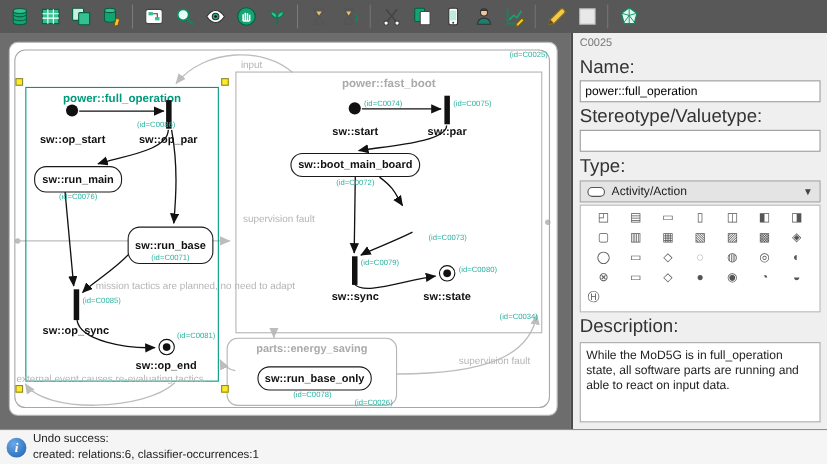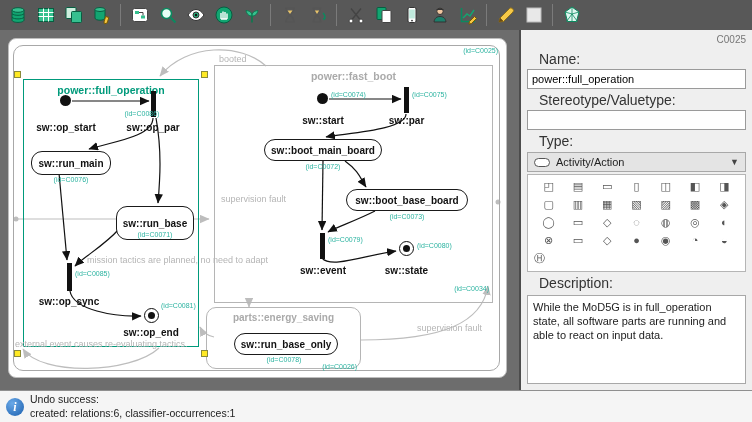--- a/index.html
+++ b/index.html
@@ -37,22 +37,22 @@
   .nlabel { position:absolute; text-align:center; font-weight:bold; font-size:10px; color:#111; }
   .eid { position:absolute; font-size:7px; color:#2bb3a0; text-align:center; }
   .eid.l { text-align:left; } .eid.r { text-align:right; }
   .anno { position:absolute; font-size:9px; color:#b5b5b5; white-space:nowrap; }
   .yhandle { position:absolute; width:7px; height:7px; background:#ffe924; border:1px solid #8a8a3a; }
 
   
   .divider { position:absolute; left:519px; top:0; width:2px; height:360px; background:#4c4c4c; }
   .sidebar { position:absolute; left:521px; top:0; width:231px; height:360px; background:#efefef; padding:4px 6px 6px;
              display:flex; flex-direction:column; }
-  .sb-id { text-align:right; color:#777; font-size:10px; height:14px; }
-  .sb-label { font-size:14px; color:#333; margin:3px 12px 2px; }
+  .sb-id { color:#777; font-size:10px; height:14px; }
+  .sb-label { font-size:17px; color:#333; margin:3px 0 2px; }
   .sb-input { width:100%; height:20px; border:1px solid #9a9a9a; background:#fff; font-size:11px; padding:0 4px;
               font-family:"Liberation Sans","DejaVu Sans",sans-serif; }
   .type-header { margin-top:1px; height:20px; background:#e4e4e4; border:1px solid #a8a8a8; display:flex; align-items:center; gap:6px; padding:0 6px; cursor:pointer; }
   .type-shape { width:16px; height:9px; border:1px solid #555; border-radius:6px; background:#fff; }
   .type-label { flex:1; font-size:11px; color:#222; }
   .type-caret { font-size:9px; color:#444; }
   .palette { margin-top:2px; background:#fff; border:1px solid #b5b5b5; padding:5px 6px; }
   .palette-grid { display:grid; grid-template-columns:repeat(7,1fr); row-gap:5px; justify-items:center; }
   .palette-icon { font-size:11px; color:#555; line-height:13px; cursor:pointer; }
   .palette-foot { margin-top:4px; font-size:11px; color:#555; }
@@ -252,21 +252,21 @@
       <div class="state teal-state" style="left:14px;top:40px;width:176px;height:268px">
         <div class="state-title">power::full_operation</div>
       </div>
       <div class="state gray-state" style="left:205px;top:26px;width:279px;height:238px">
         <div class="state-title">power::fast_boot</div>
       </div>
       <div class="state gray-state" style="left:197px;top:268px;width:155px;height:62px;border-radius:10px">
         <div class="state-title" style="font-size:10px">parts::energy_saving</div>
       </div>
 
-      <span class="anno" style="left:210px;top:15px">booted</span>
+      <span class="anno" style="left:210px;top:15px">input</span>
       <span class="anno" style="left:212px;top:155px">supervision fault</span>
       <span class="anno" style="left:6px;top:300px">external event causes re-evaluating tactics.</span>
       <span class="anno" style="left:78px;top:216px">mission tactics are planned, no need to adapt</span>
       <span class="anno" style="left:408px;top:284px">supervision fault</span>
 
       <div class="idot" style="left:51px;top:56px"></div>
       <span class="nlabel" style="left:17px;top:83px;width:80px">sw::op_start</span>
       <div class="fbar" style="left:142px;top:52px;height:26px"></div>
       <span class="nlabel" style="left:109px;top:83px;width:70px">sw::op_par</span>
       <span class="eid" style="left:98px;top:71px;width:70px">(id=C0086)</span>
@@ -290,27 +290,24 @@
       <div class="idot" style="left:308px;top:54px"></div>
       <span class="eid l" style="left:322px;top:52px;width:60px">(id=C0074)</span>
       <span class="nlabel" style="left:284px;top:76px;width:60px">sw::start</span>
       <div class="fbar" style="left:395px;top:48px;height:26px"></div>
       <span class="eid l" style="left:403px;top:52px;width:55px">(id=C0075)</span>
       <span class="nlabel" style="left:370px;top:76px;width:55px">sw::par</span>
       <div class="anode" style="left:255px;top:100px;width:118px;height:22px">
           <span>sw::boot_main_board</span>
         </div>
       <span class="eid" style="left:255px;top:124px;width:118px">(id=C0072)</span>
-      <div class="anode" style="left:337px;top:150px;width:122px;height:22px">
-          <span>sw::boot_base_board</span>
-        </div>
       <span class="eid" style="left:337px;top:174px;width:122px">(id=C0073)</span>
       <div class="fbar" style="left:311px;top:194px;height:26px"></div>
       <span class="eid l" style="left:319px;top:197px;width:55px">(id=C0079)</span>
-      <span class="nlabel" style="left:284px;top:226px;width:60px">sw::event</span>
+      <span class="nlabel" style="left:284px;top:226px;width:60px">sw::sync</span>
       <div class="fnode" style="left:390px;top:202px">
           <span></span>
         </div>
       <span class="eid l" style="left:408px;top:203px;width:55px">(id=C0080)</span>
       <span class="nlabel" style="left:365px;top:226px;width:65px">sw::state</span>
       <span class="eid r" style="left:426px;top:246px;width:54px">(id=C0034)</span>
 
       <div class="anode" style="left:225px;top:294px;width:104px;height:22px">
           <span>sw::run_base_only</span>
         </div>

